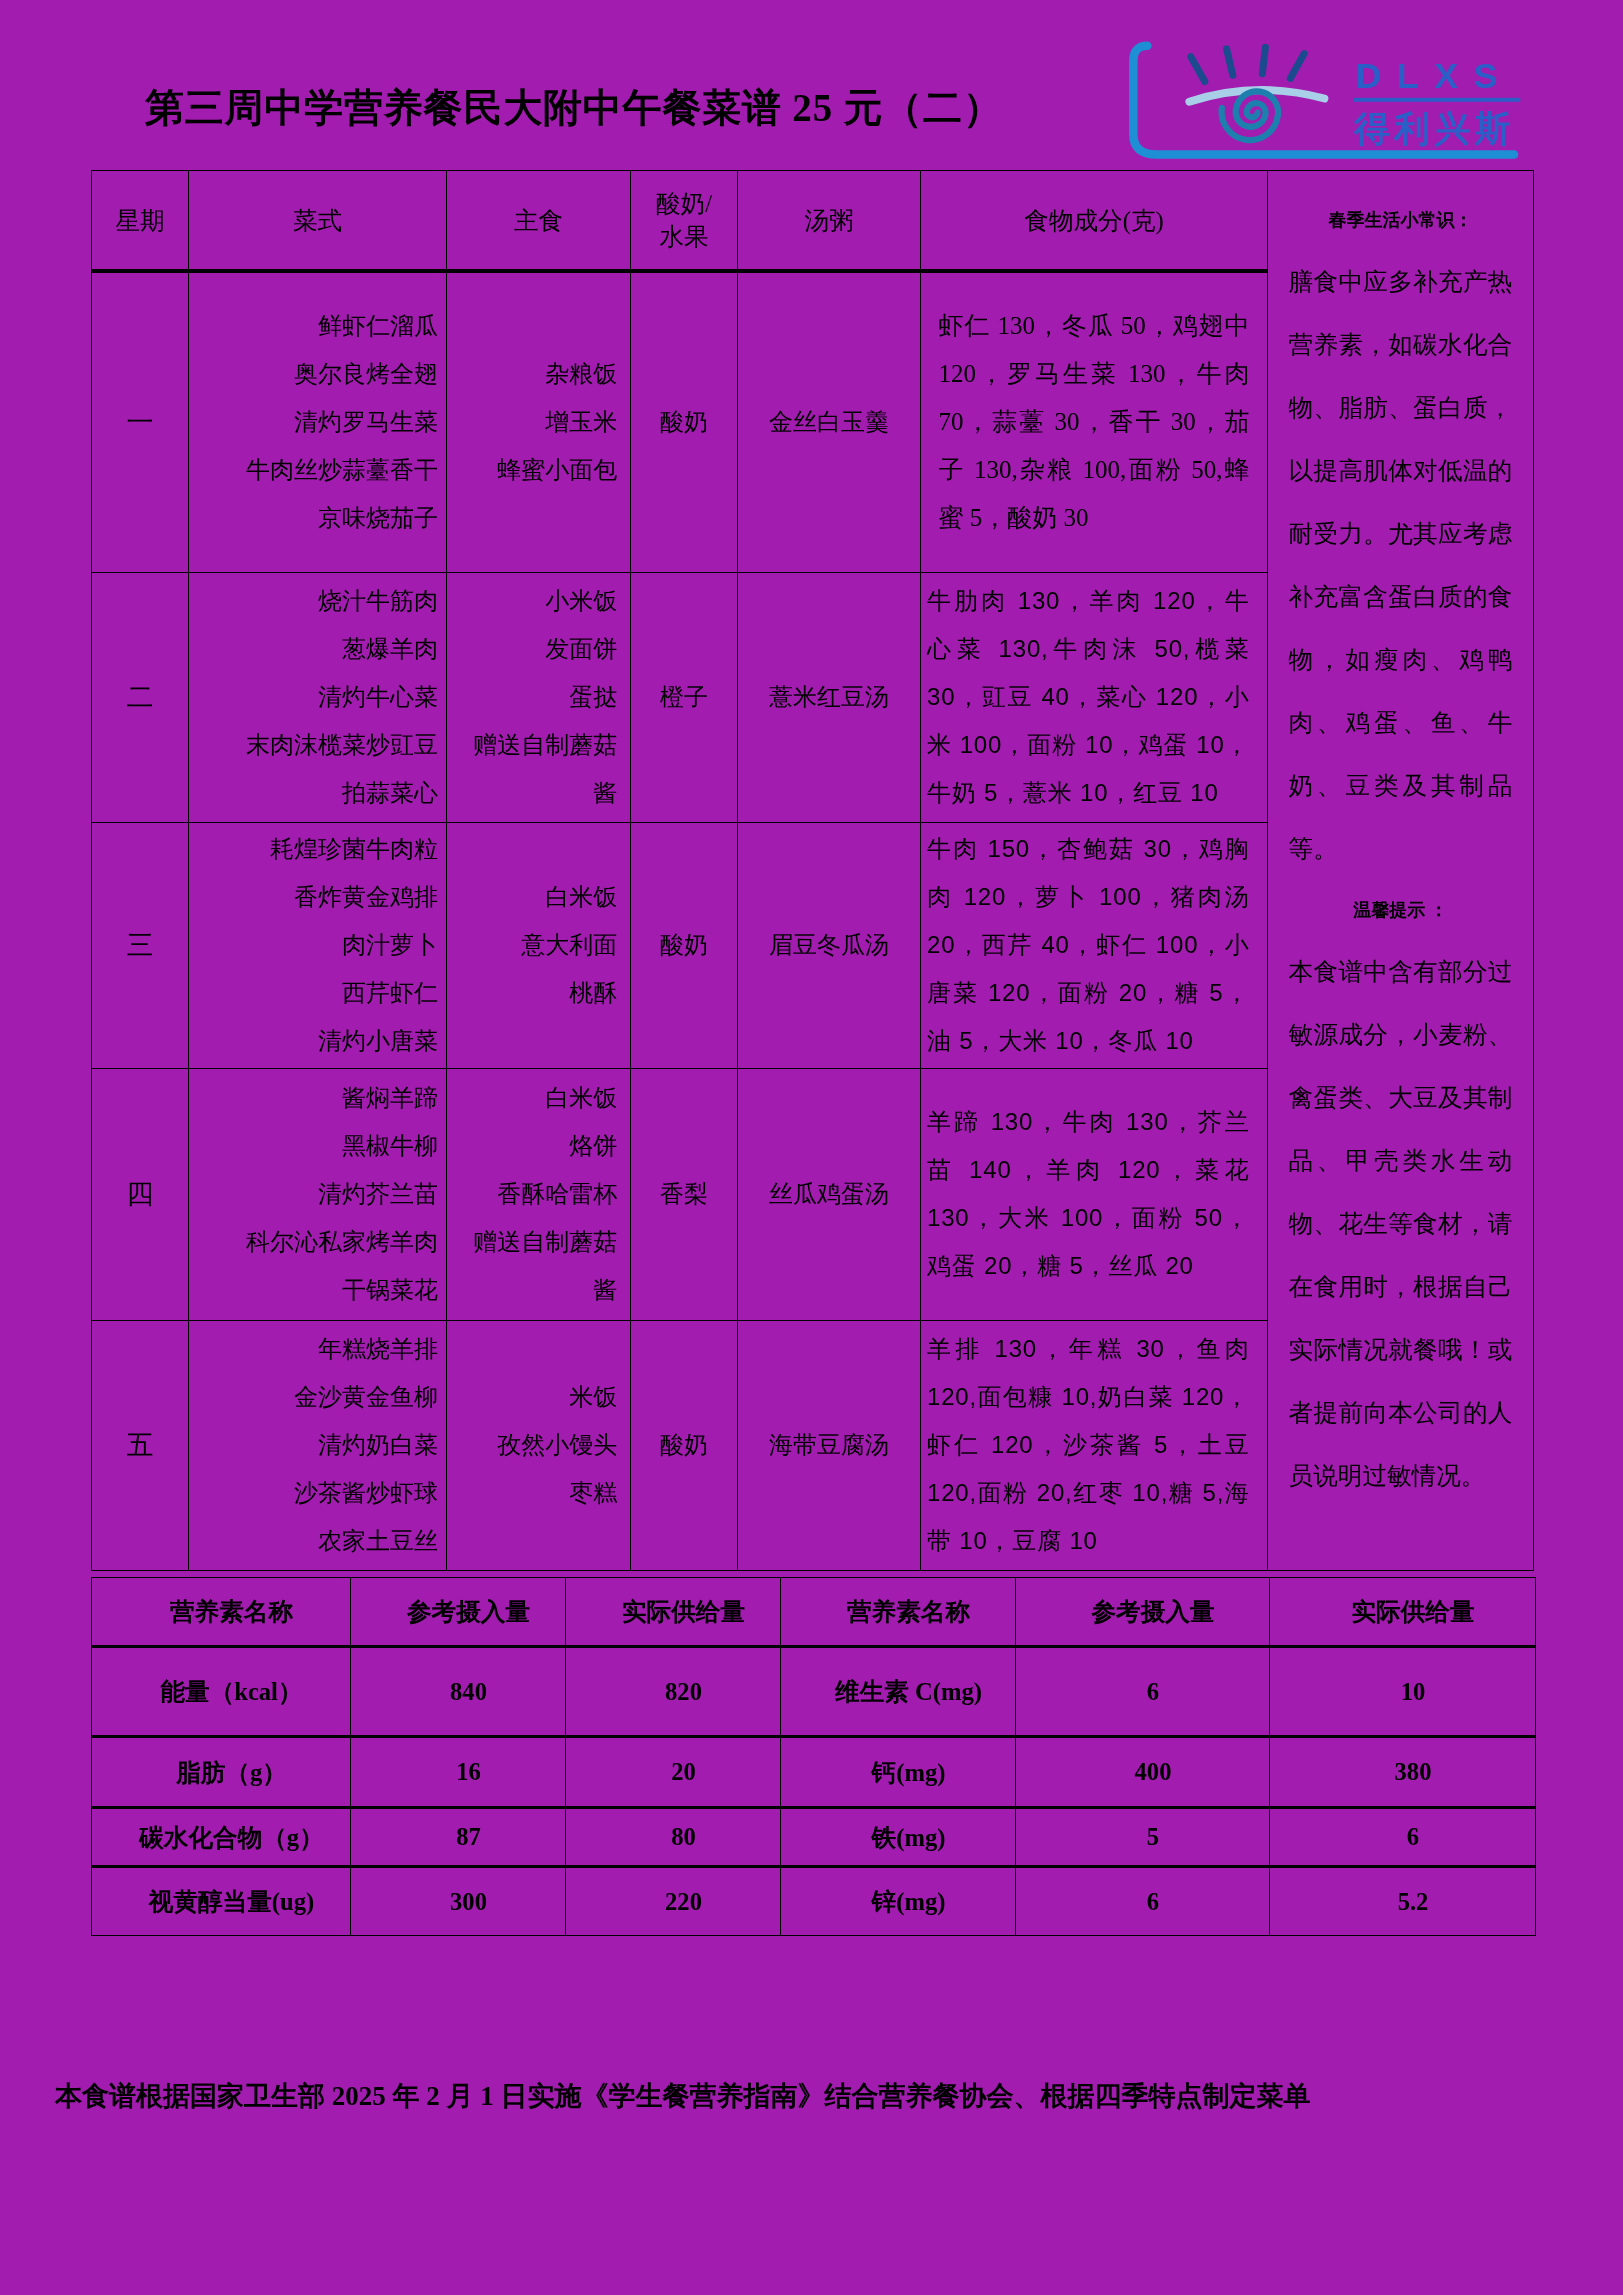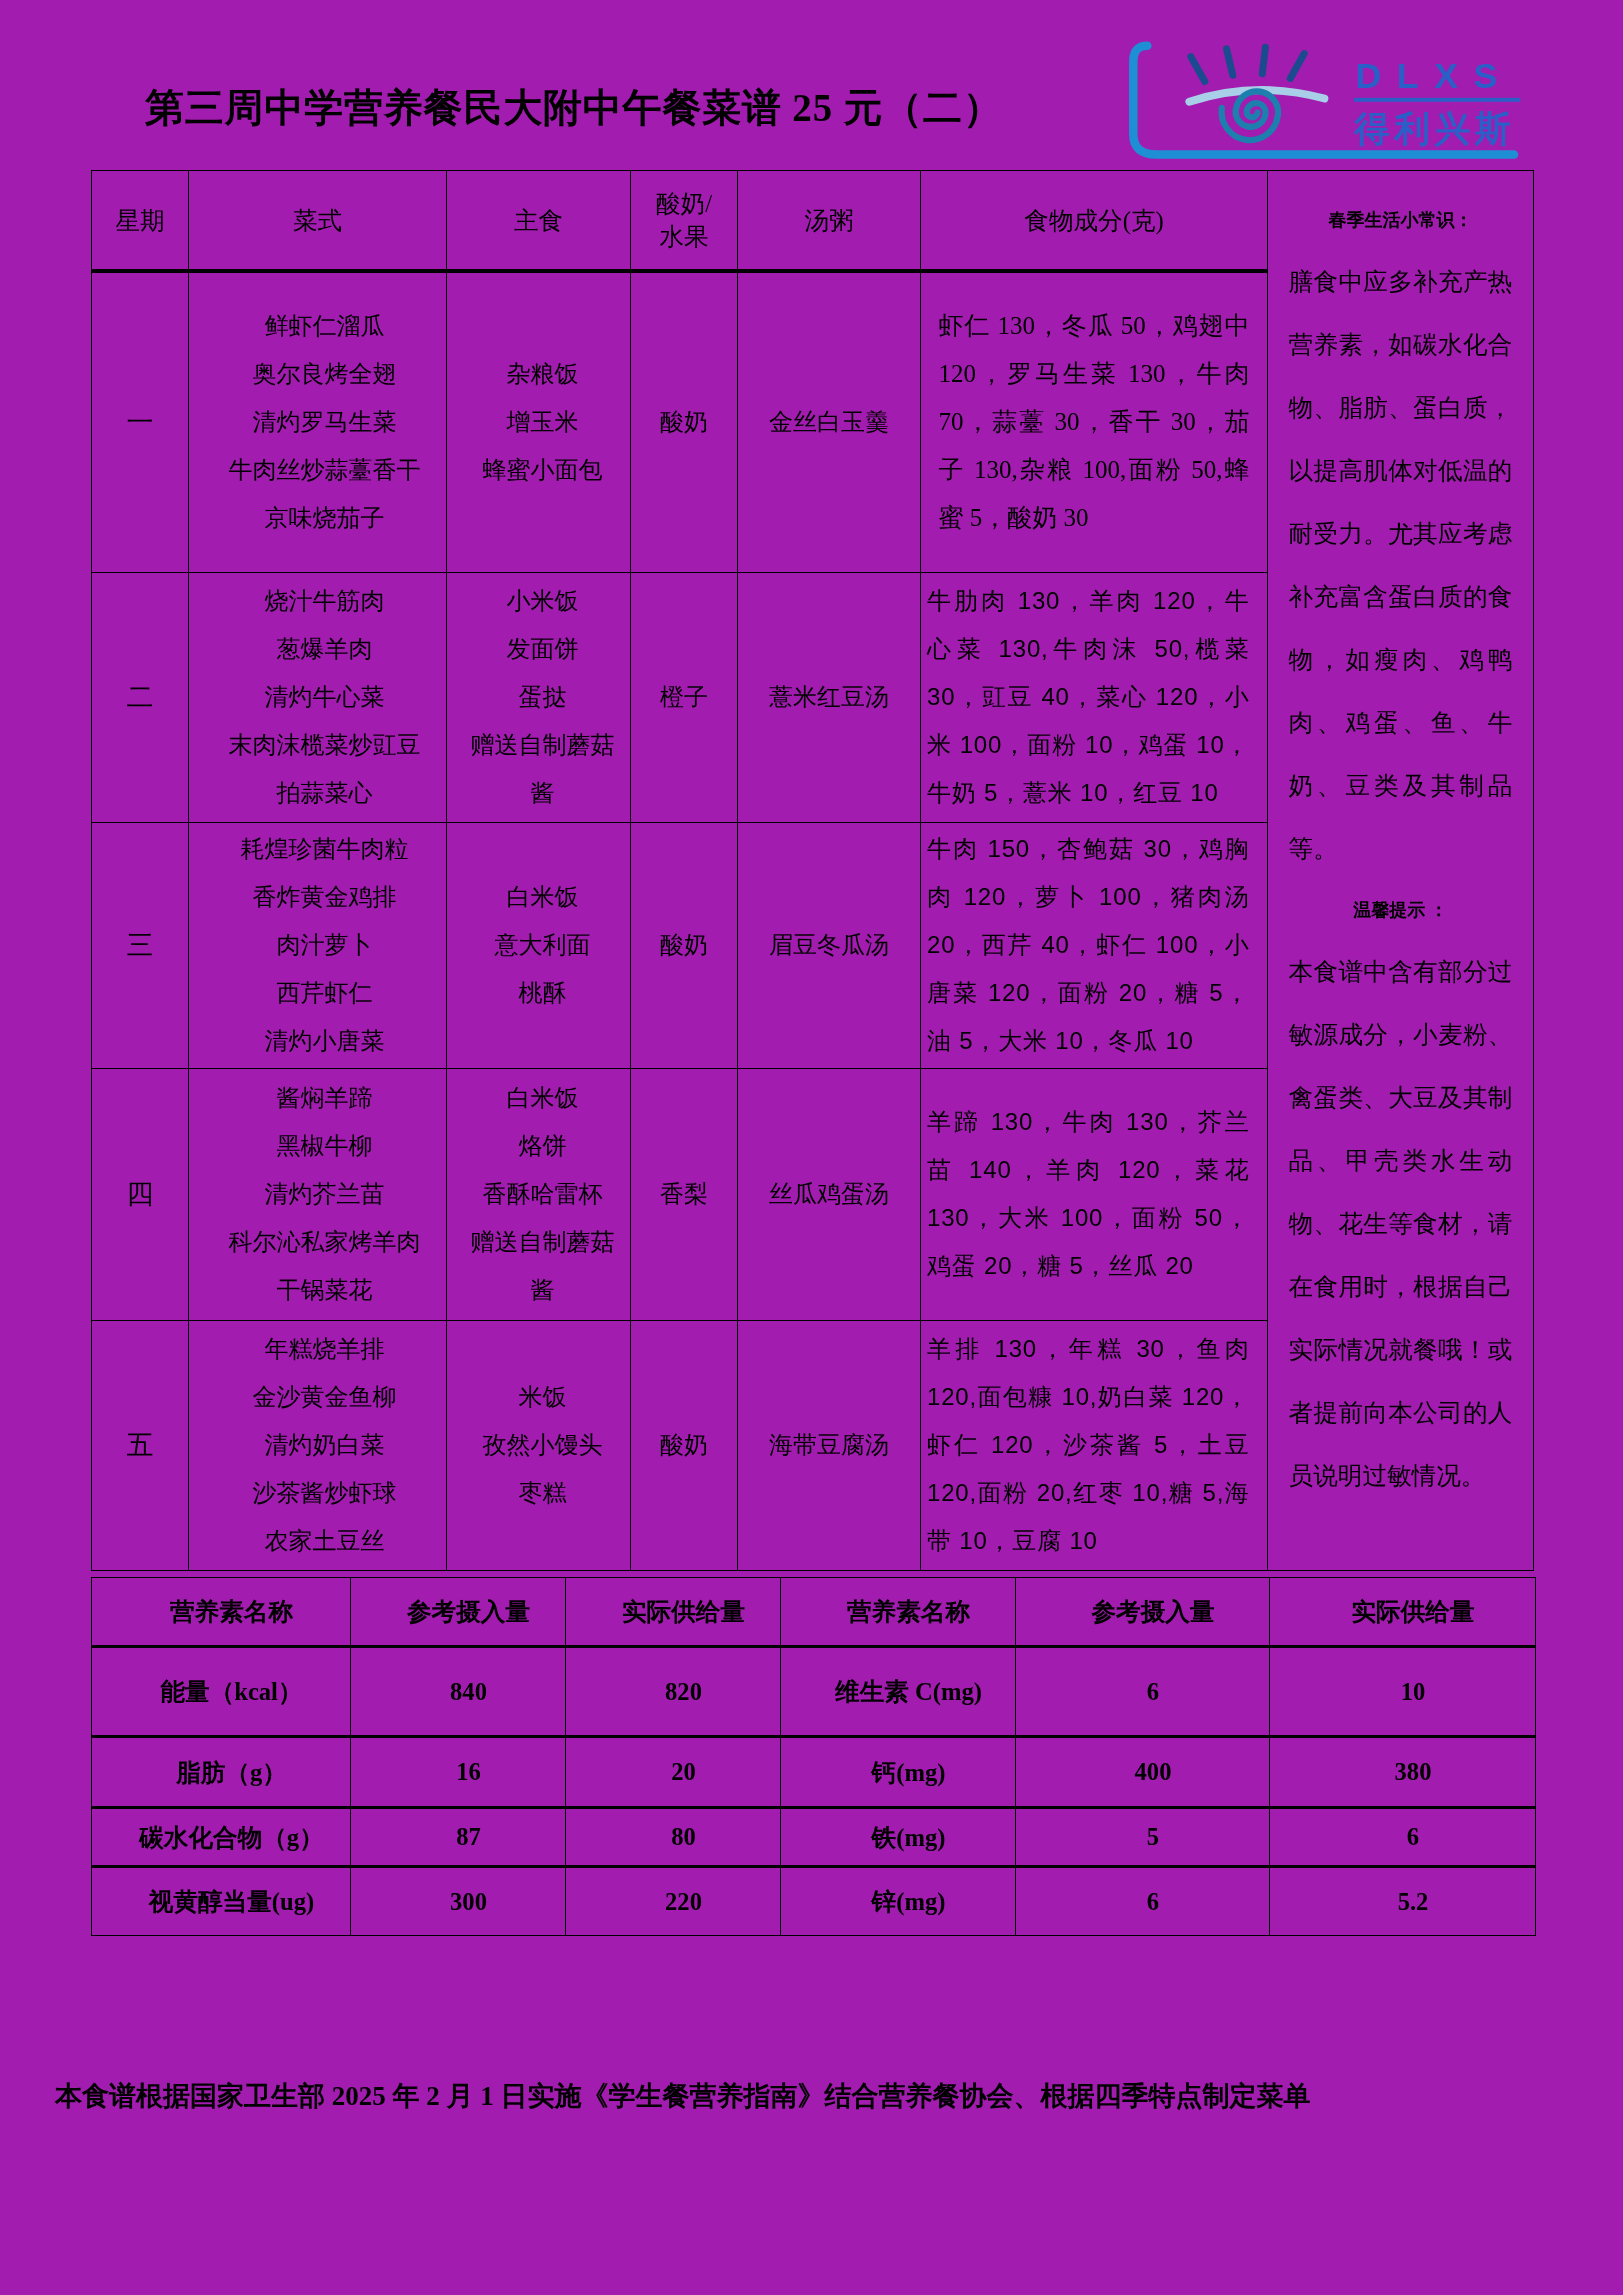--- a/index.html
+++ b/index.html
@@ -36,22 +36,22 @@
 
   table{border-collapse:collapse;table-layout:fixed;}
   td{border:1.6px solid #000;vertical-align:middle;overflow:hidden;}
 
   .menu-table{position:absolute;left:91px;top:170px;width:1443px;}
   .menu-table td{font-size:24px;}
   .menu-table tr.head td{height:96px;text-align:center;font-size:24.6px;border-bottom:4px solid #000;}
   .menu-table tr.head td.sidebar-cell{border-bottom:1.6px solid #000;}
   .pre{white-space:pre-line;}
   td.day-cell{text-align:center;font-size:27px;}
-  td.dishes-cell{text-align:center;padding:0 8px 0 22px;line-height:48px;}
-  td.staple-cell{text-align:center;padding:0 12.7px 0 20.6px;line-height:48px;margin-left:8px;}
+  td.dishes-cell{text-align:right;padding:0 8px 0 22px;line-height:48px;}
+  td.staple-cell{text-align:right;padding:0 12.7px 0 20.6px;line-height:48px;margin-left:8px;}
   td.fruit-cell,td.soup-cell{text-align:center;}
   td.ingredients-cell{
     text-align:justify;padding:0 17.4px;line-height:48px;font-size:25px;
   }
   td.ingredients-cell.sans{
     font-family:"Liberation Sans","DejaVu Sans",sans-serif;
     font-size:24px;letter-spacing:0.8px;padding-left:6px;
   }
   tr.row-mon{height:301px;}
   tr.row-tue{height:250px;}

